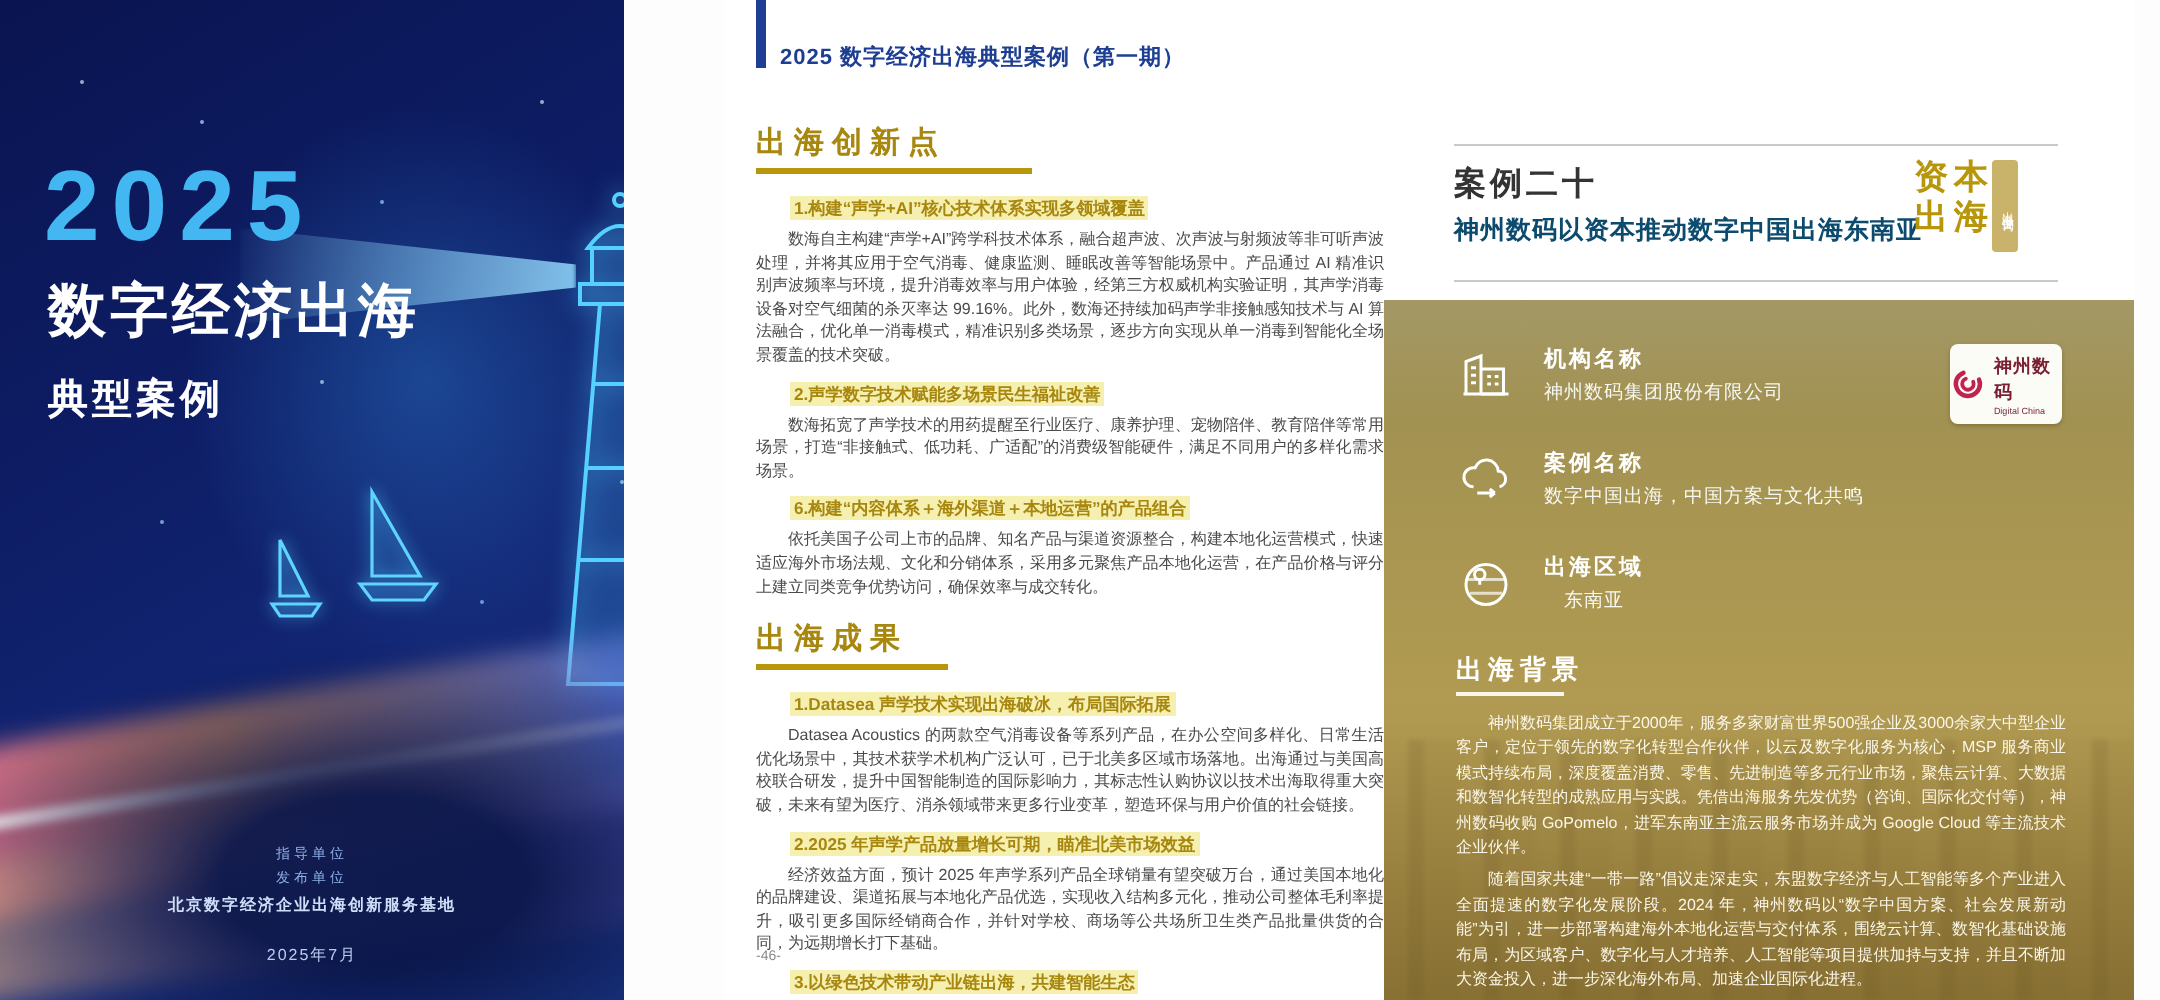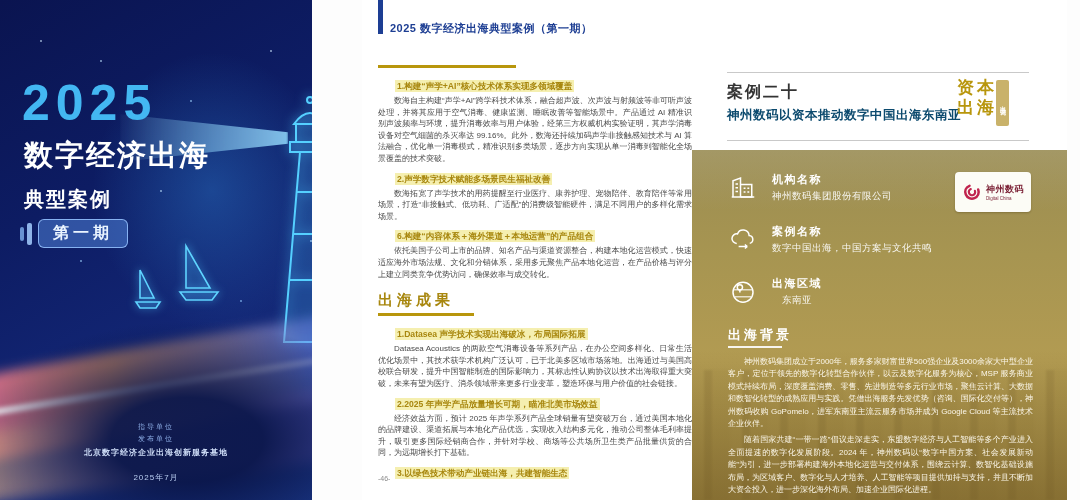--- a/index.html
+++ b/index.html
@@ -51,35 +51,35 @@
   .sub { display:inline-block; margin-left:17px; background:#f5efb0; color:#a8870f; font-size:8.6px; font-weight:800; padding:0 2px; line-height:1.4; }
   .body-p { font-size:8px; color:#4a4a4a; line-height:1.45; text-align:justify; text-indent:2em; margin:2px 0 3px 0; }
   .sec-gap { height:8px; }
   .page-num { position:absolute; left:16px; bottom:18px; font-size:7px; color:#8a8a8a; }
 
   
   .page-right { position:absolute; left:692px; top:0; width:375px; height:500px; background:#ffffff; overflow:hidden; }
   .r-line { position:absolute; left:35px; right:38px; border-top:1px solid #c9c9c9; }
   .r-case-no { position:absolute; left:35px; top:82px; font-size:16px; font-weight:800; color:#333; letter-spacing:2px; }
   .r-case-title { position:absolute; left:35px; top:107px; font-size:12.5px; font-weight:700; color:#0c4a6e; letter-spacing:.5px; }
-  .r-keyword { position:absolute; left:265px; top:79px; font-size:17px; font-weight:800; color:#b8960c; letter-spacing:3px; line-height:1.2; text-align:center;font-family:Liberation Mono, monospace; }
+  .r-keyword { position:absolute; left:265px; top:79px; font-size:17px; font-weight:800; color:#b8960c; letter-spacing:3px; line-height:1.2; text-align:center; }
   .r-tag { position:absolute; left:304px; top:80px; width:13px; height:46px; background:#c9b26a; border-radius:2px;
            display:flex; align-items:center; justify-content:center; }
   .r-tag span { writing-mode:vertical-rl; font-size:6px; color:#fff; letter-spacing:1px; }
   .gold { position:absolute; left:0; right:0; top:150px; bottom:0;
           background:linear-gradient(180deg,#9b8d52 0%,#a79551 30%,#b29b52 60%,#a8914b 100%); }
   .gold .haze { position:absolute; left:0; right:0; top:0; height:60px; background:linear-gradient(180deg, rgba(190,185,160,.25), transparent); }
   .gold .city { position:absolute; left:0; right:0; bottom:0; height:130px; opacity:.22;
           background:repeating-linear-gradient(90deg, rgba(90,65,20,0) 0 12px, rgba(80,60,18,.6) 12px 20px, rgba(130,100,40,.25) 20px 38px); filter:blur(1px); }
   .gold .city-shade { position:absolute; left:0; right:0; bottom:0; height:150px; background:linear-gradient(to top, rgba(104,80,28,.5), transparent); }
   .info-row { position:absolute; left:36px; display:flex; }
   .info-icon { width:30px; height:30px; margin-right:14px; flex:none; }
   .info-label { font-size:11px; font-weight:700; color:#fff; letter-spacing:1.5px; }
   .info-value { font-size:9.5px; color:rgba(255,255,255,.92); margin-top:3px; letter-spacing:.5px;text-align:center; }
-  .logo-box { position:absolute; right:36px; top:22px; width:76px; height:40px; background:#fcfcf6; border-radius:4px;
+  .logo-box { position:absolute; right:36px; top:22px; width:56px; height:40px; background:#fcfcf6; border-radius:4px;
               display:flex; align-items:center; justify-content:center; box-shadow:0 1px 2px rgba(60,45,10,.3); }
   .logo-text { margin-left:4px; }
   .logo-name { font-size:9px; font-weight:800; color:#7a1f33; letter-spacing:.5px; }
   .logo-sub { font-size:4.5px; color:#7a1f33; }
   .bg-head { position:absolute; left:36px; top:176px; font-size:13px; font-weight:800; color:#fff; letter-spacing:3px; }
   .bg-rule { position:absolute; left:36px; top:196px; width:54px; height:2px; background:rgba(255,255,255,.9); }
   .bg-paras { position:absolute; left:36px; right:34px; top:206px; }
   .bg-paras p { font-size:8px; color:#fbf6e8; line-height:1.55; text-align:justify; text-indent:2em; margin-bottom:4px; }
 </style>
 </head>
@@ -116,39 +116,35 @@
 
     <div class="streak1"></div>
     <div class="streak3"></div>
     <div class="streak2"></div>
     <div class="road-dark"></div>
 
     <div class="year">2025</div>
     <div class="cov-t1">数字经济出海</div>
     <div class="cov-t2">典型案例</div>
 
-    <div class="issue-wrap">
-      <div class="issue-bar1"></div>
-      <div class="issue-bar2"></div>
-      <div class="issue-badge">第一期</div>
-    </div>
 
     <div class="cover-footer">
       <div class="cf-label">指导单位</div>
       <div class="cf-label">发布单位</div>
       <div class="cf-org">北京数字经济企业出海创新服务基地</div>
       <div class="cf-date">2025年7月</div>
     </div>
   </div>
 
   <div class="page-mid">
     <div class="mid-bar"></div>
     <div class="mid-header">2025 数字经济出海典型案例（第一期）</div>
 
     <div class="mid-content">
+      <div class="sec-head">出海创新点</div>
       <div class="sec-rule"></div>
 
       <div class="sub">1.构建“声学+AI”核心技术体系实现多领域覆盖</div>
       <p class="body-p">数海自主构建“声学+AI”跨学科技术体系，融合超声波、次声波与射频波等非可听声波处理，并将其应用于空气消毒、健康监测、睡眠改善等智能场景中。产品通过 AI 精准识别声波频率与环境，提升消毒效率与用户体验，经第三方权威机构实验证明，其声学消毒设备对空气细菌的杀灭率达 99.16%。此外，数海还持续加码声学非接触感知技术与 AI 算法融合，优化单一消毒模式，精准识别多类场景，逐步方向实现从单一消毒到智能化全场景覆盖的技术突破。</p>
 
       <div class="sub">2.声学数字技术赋能多场景民生福祉改善</div>
       <p class="body-p">数海拓宽了声学技术的用药提醒至行业医疗、康养护理、宠物陪伴、教育陪伴等常用场景，打造“非接触式、低功耗、广适配”的消费级智能硬件，满足不同用户的多样化需求场景。</p>
 
       <div class="sub">6.构建“内容体系＋海外渠道＋本地运营”的产品组合</div>
       <p class="body-p">依托美国子公司上市的品牌、知名产品与渠道资源整合，构建本地化运营模式，快速适应海外市场法规、文化和分销体系，采用多元聚焦产品本地化运营，在产品价格与评分上建立同类竞争优势访问，确保效率与成交转化。</p>

